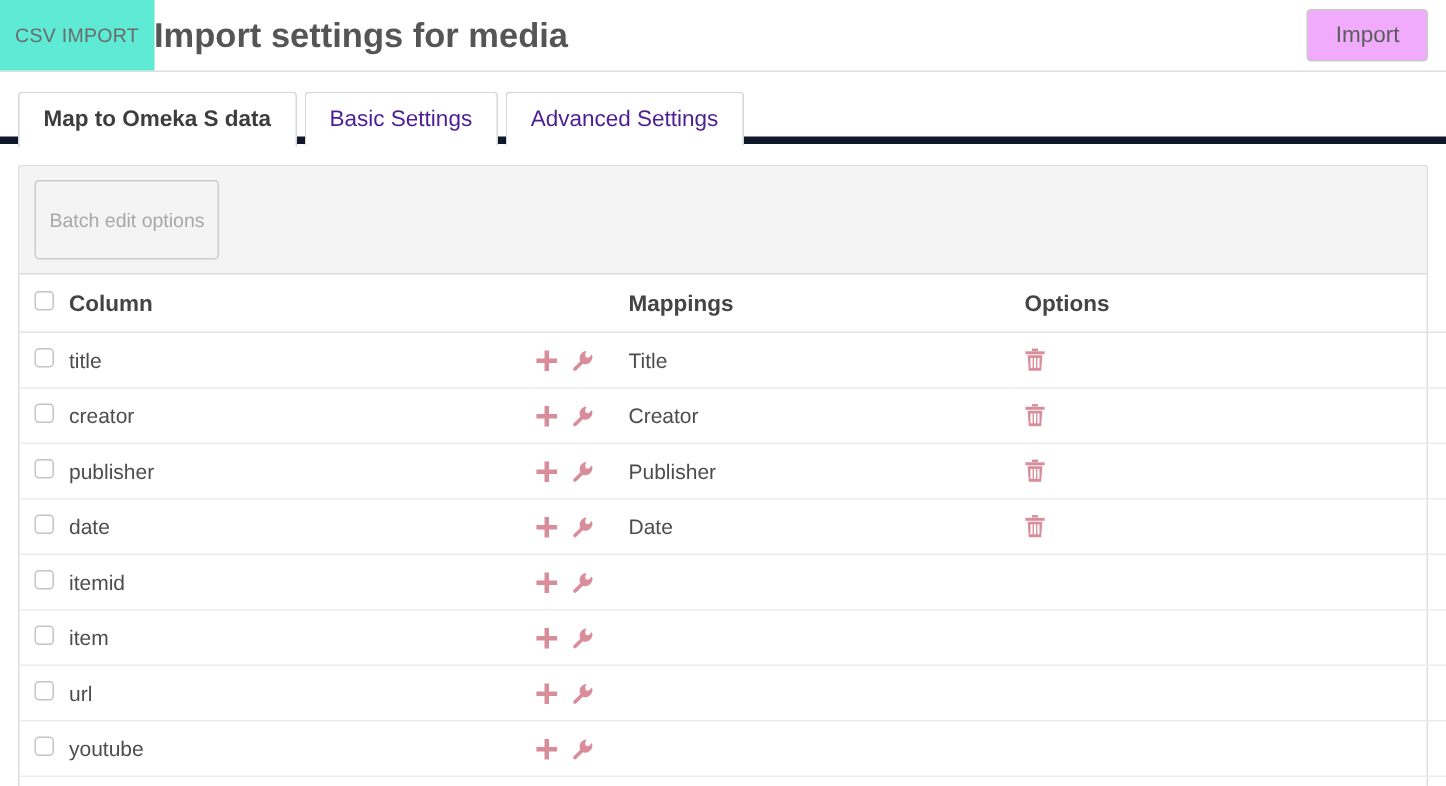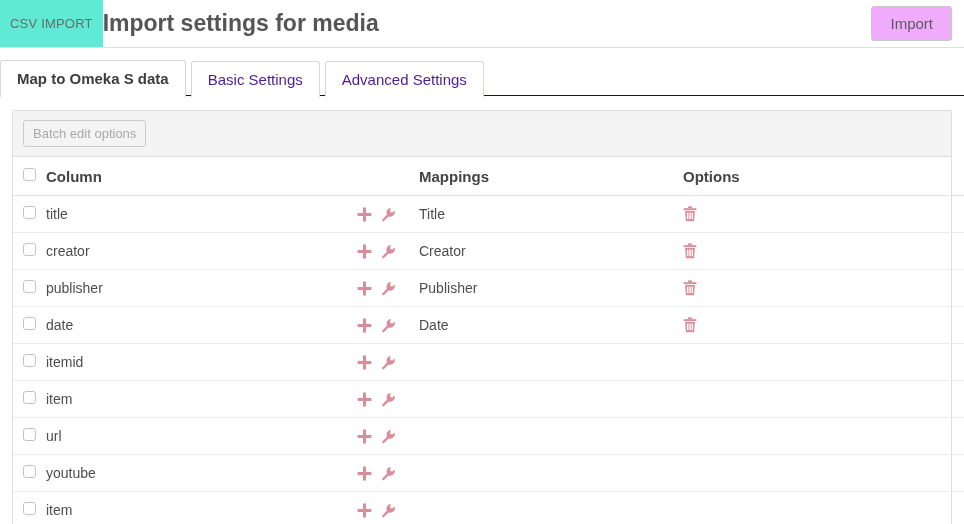--- a/index.html
+++ b/index.html
@@ -50,23 +50,23 @@
     color: #5c5c5c;
     font-size: 15px;
     padding: 8px 18px;
     cursor: pointer;
     font-family: "Liberation Sans", sans-serif;
   }
 
   
   .tab-bar {
     display: flex;
-    align-items: center;
-    padding: 12px 12px 0 0;
-    border-bottom: 1px solid #0f172a;
+    align-items: flex-start;
+    padding: 12px 12px 0 12px;
+    border-bottom: 5px solid #0f172a;
     box-sizing: border-box;
     height: 48px;
   }
   .tab {
     border: 1px solid #d6d6d6;
     border-bottom: none;
     background: #ffffff;
     padding: 9px 16px;
     font-size: 15px;
     color: #4c1d95;
@@ -96,21 +96,21 @@
     background: #f4f4f4;
     border-bottom: 1px solid #dddddd;
     padding: 9px 10px;
   }
   .batch-button {
     background: #f4f4f4;
     border: 1px solid #cccccc;
     border-radius: 3px;
     color: #a8a8a8;
     font-size: 13px;
-    padding: 5px 9px;
+    padding: 18px 9px;
     cursor: default;
     font-family: "Liberation Sans", sans-serif;
   }
   table {
     width: 100%;
     border-collapse: collapse;
     table-layout: fixed;
   }
   th, td {
     text-align: left;

